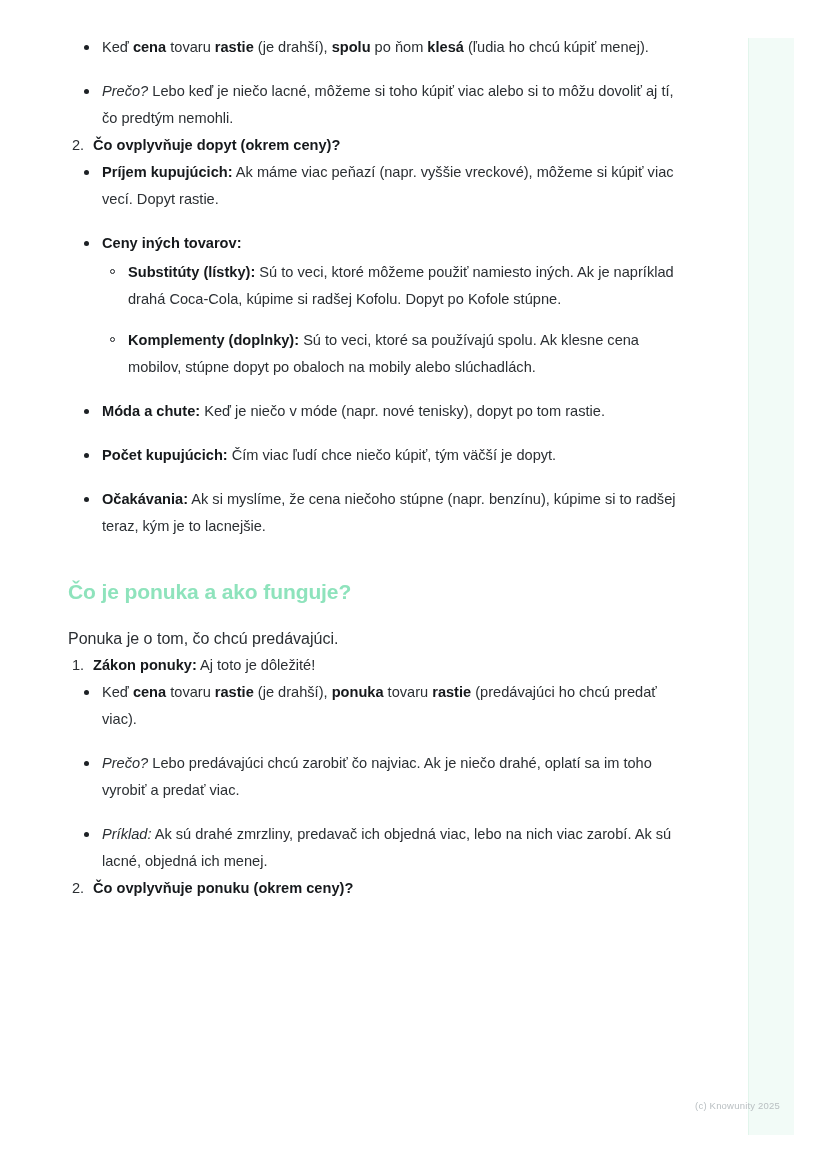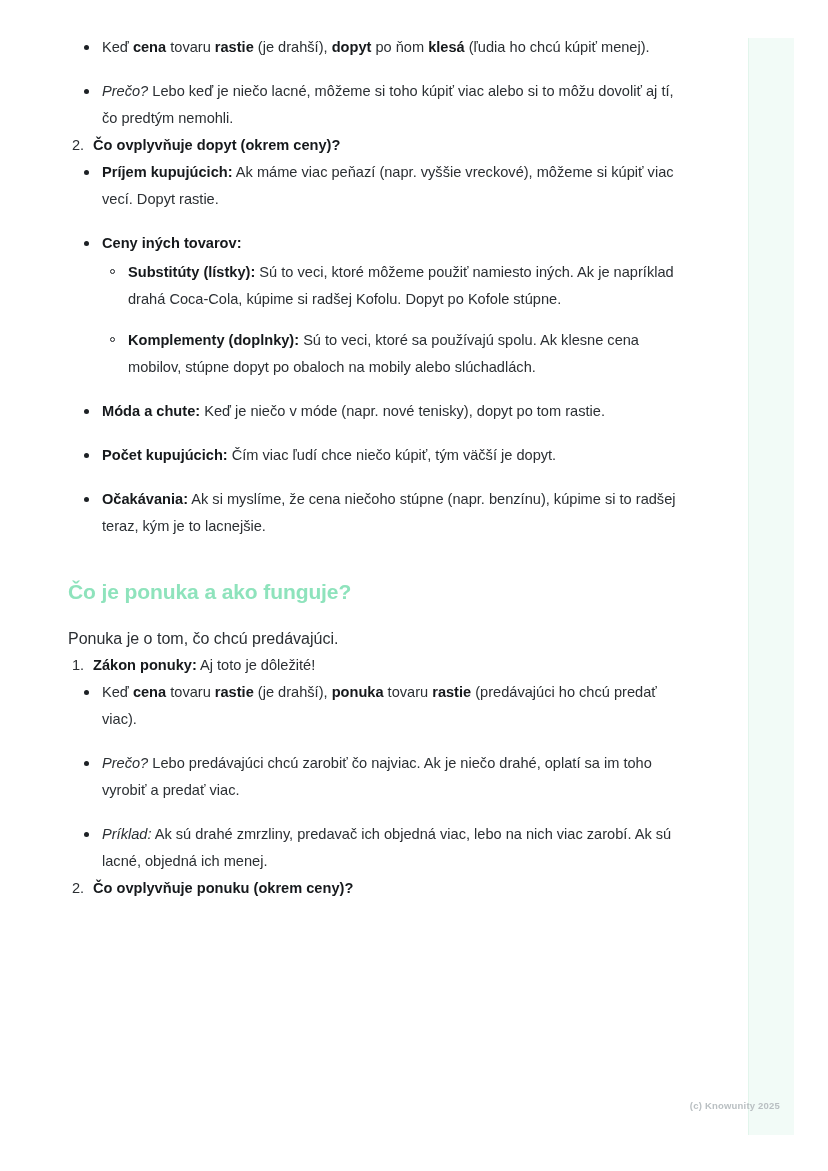--- a/index.html
+++ b/index.html
@@ -156,21 +156,21 @@
 </style>
 </head>
 <body>
 
 <div class="edge-strip" style="background: rgb(242, 251, 247); border-left-color: rgb(226, 245, 236);"></div>
 
 <div class="page">
   <div class="doc-body">
 
     <ul class="bullets block-1">
-        <li><span><span>Keď </span><b>cena</b><span> tovaru </span><b>rastie</b><span> (je drahší), </span><b>dopyt</b><span> po ňom </span><b>klesá</b><span> (ľudia ho chcú kúpiť menej).</span></span></li>
+        <li><span><span>Keď </span><b>cena</b><span> tovaru </span><b>rastie</b><span> (je drahší), </span><b>spolu</b><span> po ňom </span><b>klesá</b><span> (ľudia ho chcú kúpiť menej).</span></span></li>
         <li><span><i>Prečo?</i><span> Lebo keď je niečo lacné, môžeme si toho kúpiť viac alebo si to môžu dovoliť aj tí, čo predtým nemohli.</span></span></li>
       </ul>
 
     <ol class="numbers numbered-head-1">
       <li>
         <span class="num-marker">2.</span>
         <span class="num-text"><b>Čo ovplyvňuje dopyt (okrem ceny)?</b></span>
       </li>
     </ol>
 
@@ -205,13 +205,13 @@
     <ol class="numbers numbered-head-3">
       <li>
         <span class="num-marker">2.</span>
         <span class="num-text"><b>Čo ovplyvňuje ponuku (okrem ceny)?</b></span>
       </li>
     </ol>
 
   </div>
 </div>
 
-<div class="footer-credit" style="color: rgb(185, 191, 194); font-weight: bold;">(c) Knowunity 2025</div>
+<div class="footer-credit" style="color: rgb(185, 191, 194);">(c) Knowunity 2025</div>
 
 </body></html>

